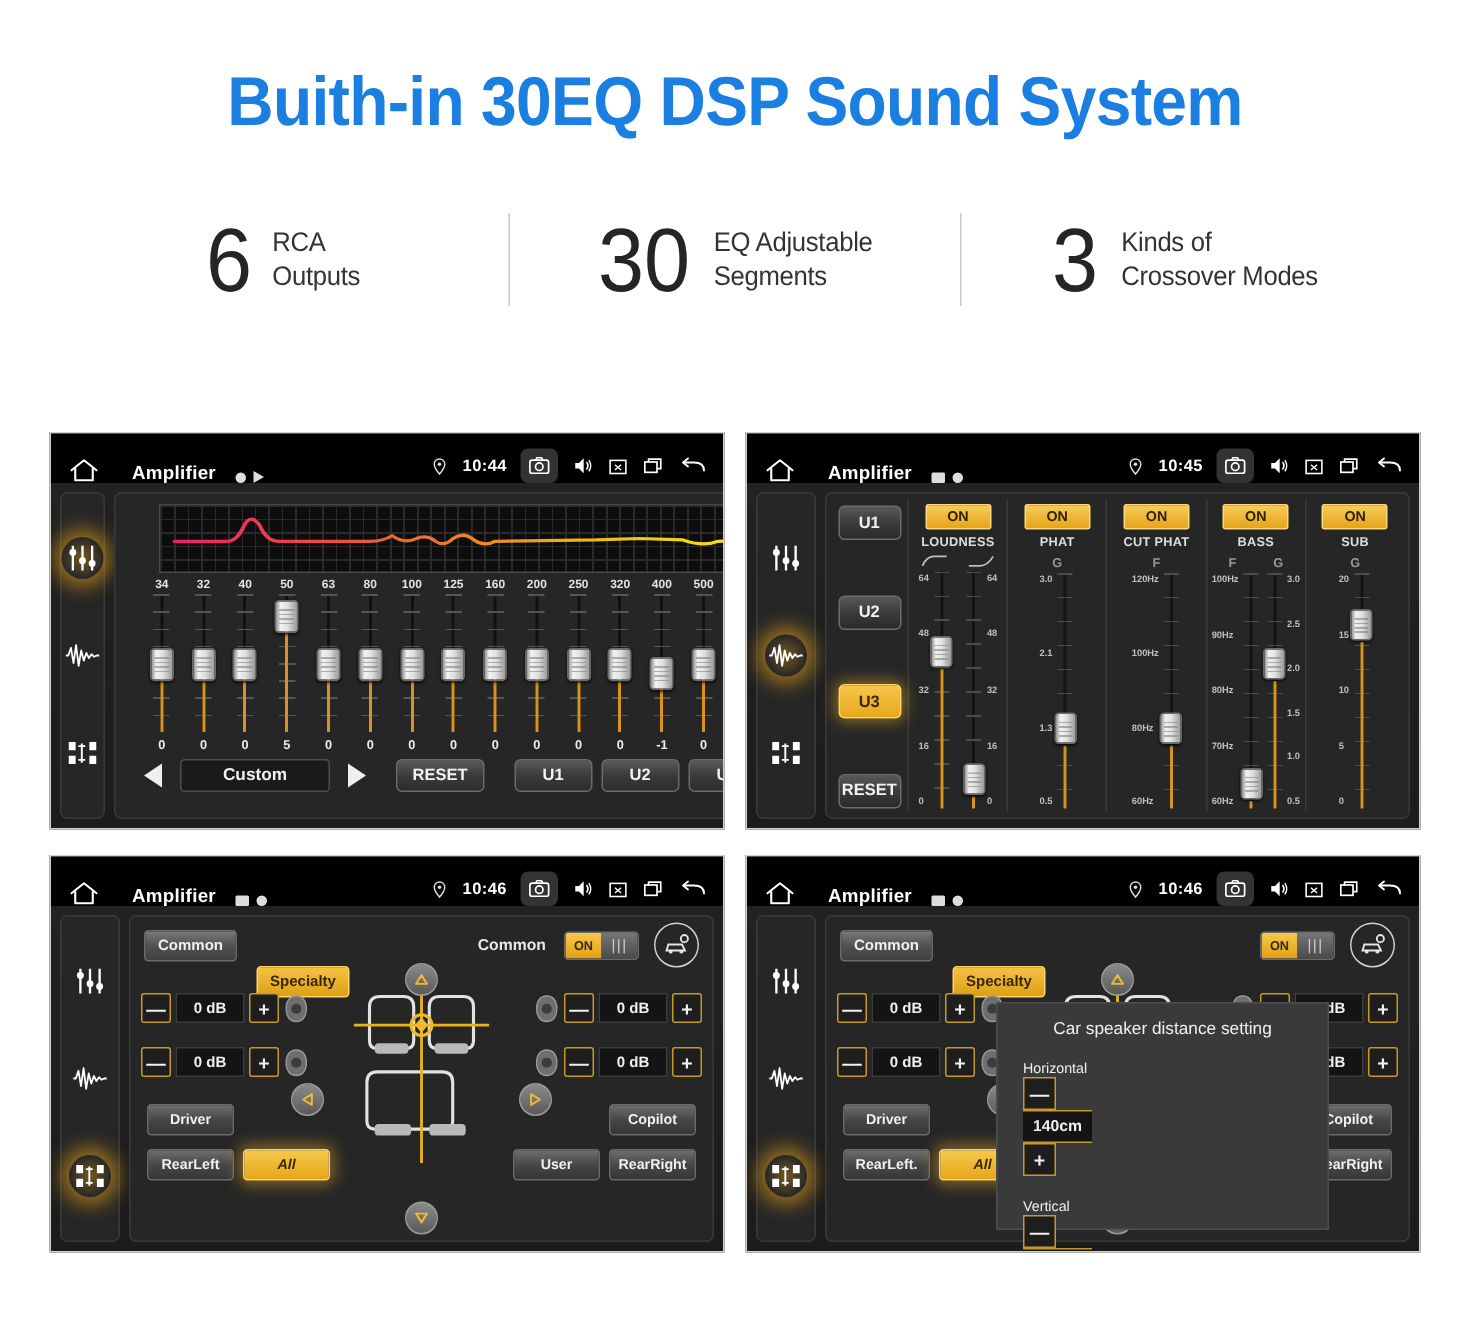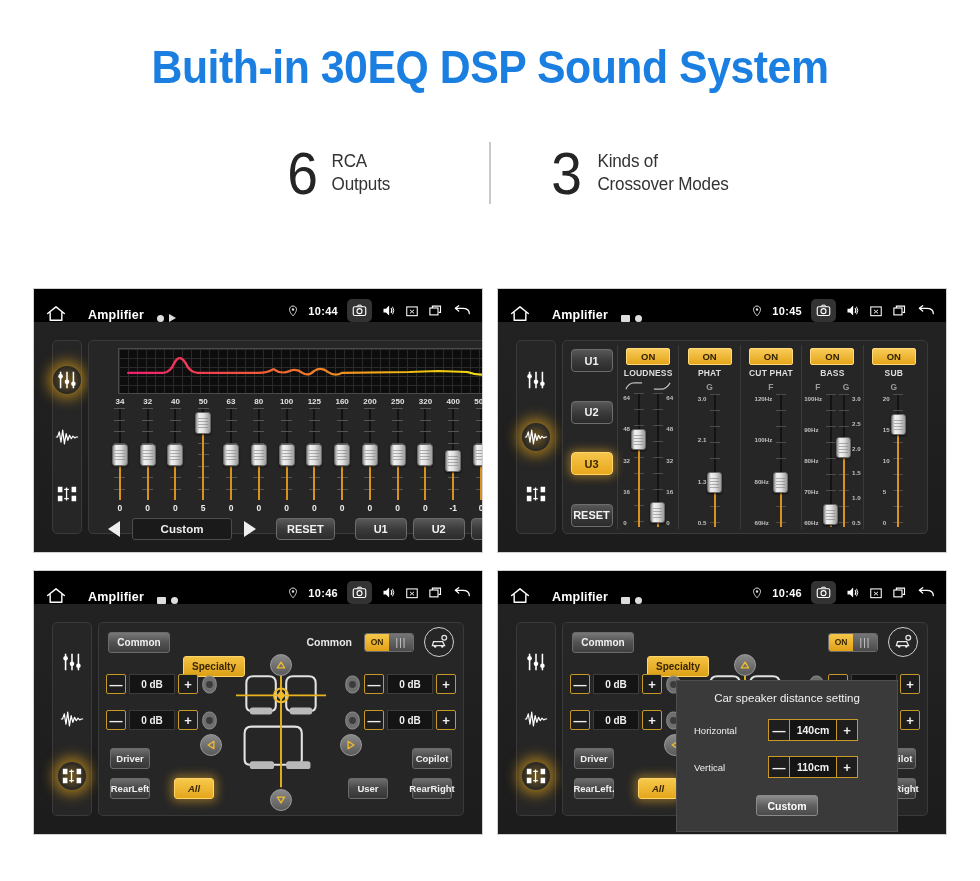--- a/index.html
+++ b/index.html
@@ -106,21 +106,21 @@
   }
   .sb-time { color: #fff; font-size: 11px; font-weight: bold; letter-spacing: 0.3px; }
   .sb-ico { width: 19px; height: 19px; display: block; }
   .sb-ico-wrap { display: flex; align-items: center; justify-content: center; }
   .sb-ico-wrap.hl { background: #333; border-radius: 5px; padding: 4px 5px; }
 
   
   .pbody {
     display: flex;
     height: calc(100% - 33px);
-    padding: 18px;
+    padding: 6px;
     gap: 6px;
     background: linear-gradient(180deg,#222 0%,#1c1c1c 100%);
   }
   .sidebar {
     width: 40px;
     background: #262626;
     border: 1px solid #3a3a3a;
     border-radius: 5px;
     display: flex;
     flex-direction: column;
@@ -340,21 +340,21 @@
   }
   .spk-ico { width: 17px; height: 19px; }
   .seat-svg { position: absolute; left: 50%; top: 0; transform: translateX(-50%); }
   .navbtn {
     position: absolute; width: 22px; height: 22px; border-radius: 50%;
     background: linear-gradient(180deg,#8a8a8a 0%,#5a5a5a 100%);
     border: 1px solid #9a9a9a;
     display: flex; align-items: center; justify-content: center;
   }
   .sbtn {
-    position: absolute; width: 40px; height: 21px;
+    position: absolute; width: 58px; height: 21px;
     border-radius: 3px; border: 1px solid #6b6b6b;
     background: linear-gradient(180deg,#6e6e6e 0%,#474747 50%,#363636 100%);
     color: #f0f0f0; font-size: 9.5px; font-weight: bold;
     display: flex; align-items: center; justify-content: center;
   }
   .sbtn.active {
     background: linear-gradient(180deg,#f7c94c 0%,#e5a61b 100%);
     border-color: #ffd469; color: #3a2700;
     box-shadow: 0 0 10px 3px rgba(245,180,40,.45);
     font-style: italic;
@@ -366,21 +366,21 @@
     left: 113px; top: 57px;
     width: 222px; height: 152px;
     background: #3a3a3a;
     border: 1px solid #4e4e4e;
     z-index: 20;
     display: flex; flex-direction: column; align-items: center;
     padding-top: 11px;
   }
   .modal-title { color: #f0f0f0; font-size: 11.5px; }
   .modal-row {
-    display: flex; align-items: center; margin-top: 15px; width: 186px;
+    display: flex; margin-top: 15px; width: 186px; flex-direction: column;
   }
   .modal-lbl { color: #efefef; font-size: 9.5px; width: 74px; }
   .m-pm {
     width: 22px; height: 22px; border: 1px solid #c79a26;
     background: #1e1e1e; color: #f0f0f0; font-size: 13px; font-weight: bold;
     display: flex; align-items: center; justify-content: center;
   }
   .m-val {
     width: 46px; height: 22px; background: #141414;
     color: #f0f0f0; font-size: 10.5px; font-weight: bold;
@@ -402,20 +402,27 @@
 
 <div class="stats-row">
   <div class="stat">
     <span class="stat-num">6</span>
     <span class="stat-txt">
       <span>RCA</span><br>
       <span>Outputs</span>
     </span>
   </div>
   <div class="divider"></div>
+  <div class="stat">
+    <span class="stat-num">30</span>
+    <span class="stat-txt">
+      <span>EQ Adjustable</span><br>
+      <span>Segments</span>
+    </span>
+  </div>
   <div class="divider"></div>
   <div class="stat">
     <span class="stat-num">3</span>
     <span class="stat-txt">
       <span>Kinds of</span><br>
       <span>Crossover Modes</span>
     </span>
   </div>
 </div>
 

